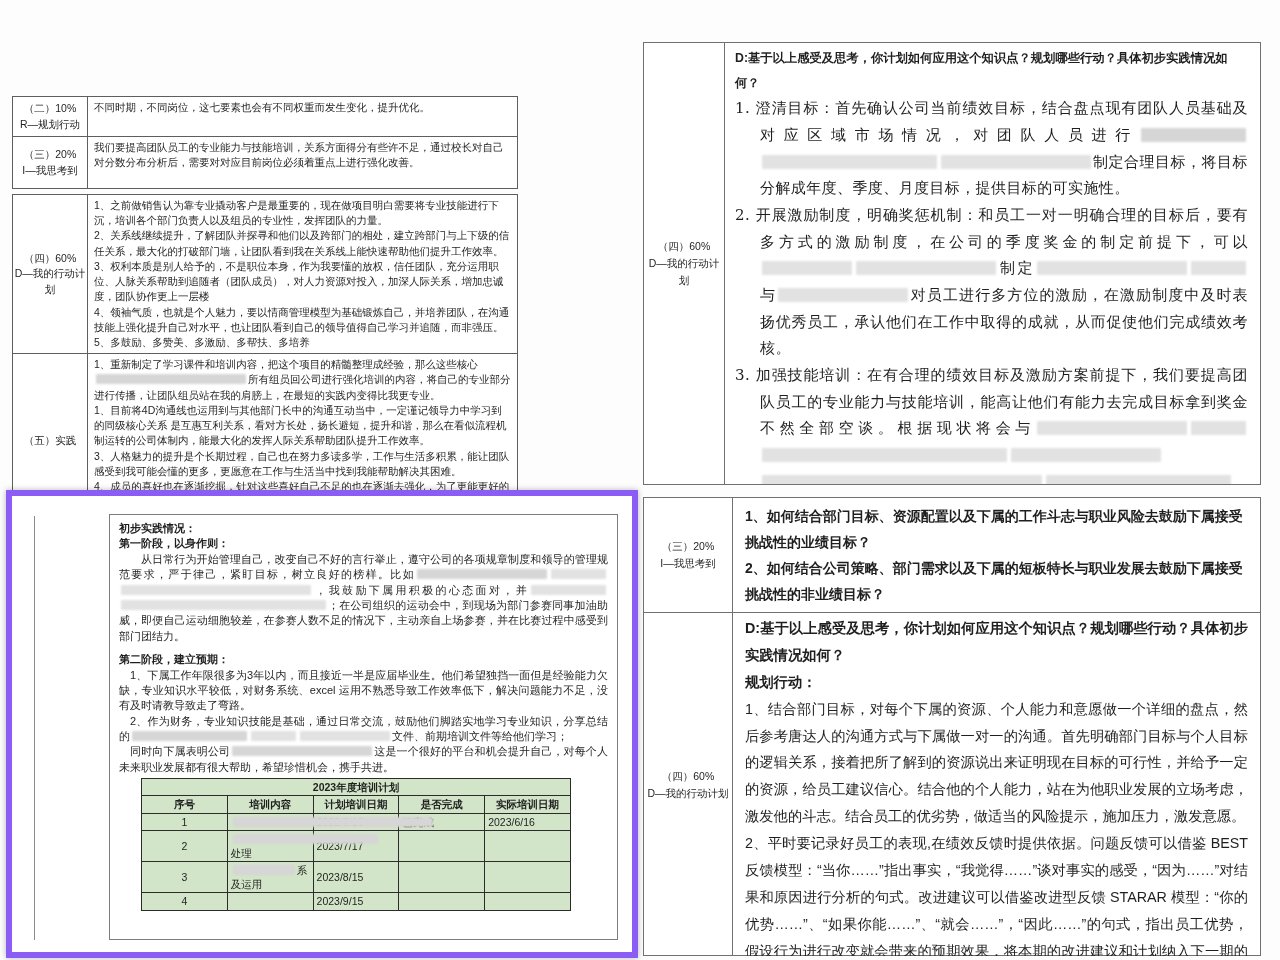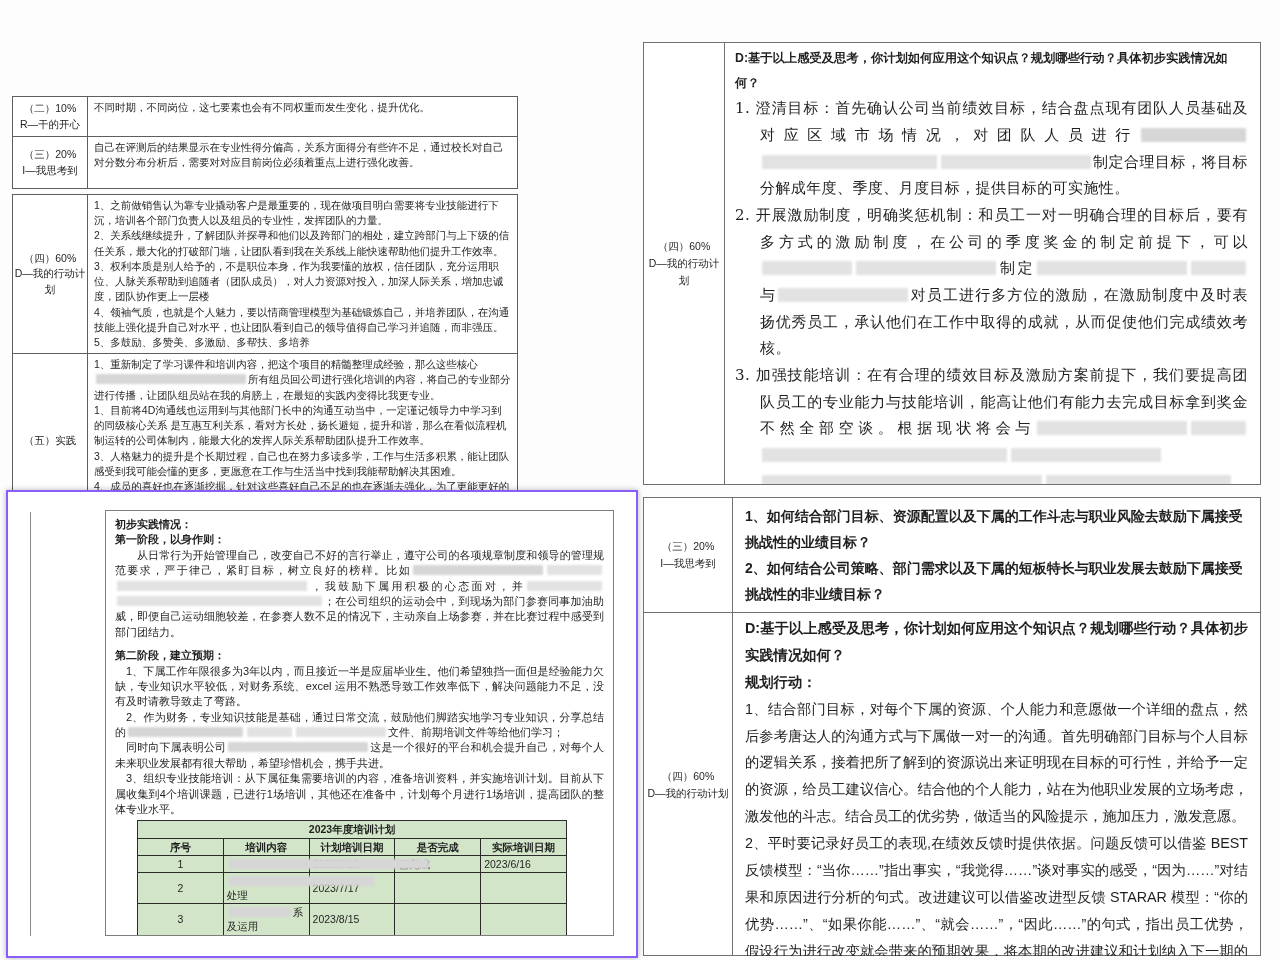--- a/index.html
+++ b/index.html
@@ -20,21 +20,21 @@
         font-size:10.5px;line-height:1.6;text-align:center;flex:none;}
   
   .tr-panel{left:643px;top:42px;width:618px;height:443px;border:1px solid #707070;background:#fff;display:flex;box-sizing:border-box;}
   .tr-panel .side{width:80px;border-right:1px solid #707070;}
   .tr-content{flex:1;padding:3px 12px 0 10px;overflow:hidden;}
   .tr-head{font-size:12.3px;font-weight:bold;line-height:2.0;}
   .tr-item{font-family:"DejaVu Serif","Liberation Serif",serif;font-size:15px;line-height:1.78;
            padding-left:25px;text-indent:-25px;text-align:justify;letter-spacing:0.4px;}
   
   .bl-card{left:6px;top:490px;width:632px;height:468px;background:#fff;
-           box-shadow:0 0 6px rgba(0,0,0,0.28);border:2px solid #8b5cf6;box-sizing:border-box;}
+           box-shadow:0 0 6px rgba(0,0,0,0.28);border:6px solid #8b5cf6;box-sizing:border-box;}
   .bl-vline{position:absolute;left:22px;top:20px;height:424px;border-left:1px solid #8a8a8a;}
   .bl-box{position:absolute;left:97px;top:18px;width:509px;height:426px;border:1px solid #7d7d7d;
           padding:6px 9px;font-size:11px;line-height:1.4;overflow:hidden;box-sizing:border-box;text-align:justify;}
   .bl-box .bold{font-weight:bold;}
   .ind{text-indent:22px;}
   .ind1{text-indent:11px;}
   .blank{height:8px;}
   
   .train{border-collapse:collapse;margin:3px 0 3px 22px;background:#d2e5c8;font-size:10.5px;
          table-layout:fixed;width:430px;text-align:center;}
@@ -59,30 +59,30 @@
 </style>
 </head>
 <body>
 
 <div class="panel tl">
   <table>
     <tbody>
         <tr class="r1">
       <td class="lbl">
         <div>（二）10%</div>
-        <div>R—干的开心</div>
+        <div>R—规划行动</div>
       </td>
       <td><span>不同时期，不同岗位，这七要素也会有不同权重而发生变化，提升优化。</span></td>
     </tr>
     <tr class="r2">
       <td class="lbl">
         <div>（三）20%</div>
         <div>I—我思考到</div>
       </td>
-      <td><span>自己在评测后的结果显示在专业性得分偏高，关系方面得分有些许不足，通过校长对自己对分数分布分析后，需要对对应目前岗位必须着重点上进行强化改善。</span></td>
+      <td><span>我们要提高团队员工的专业能力与技能培训，关系方面得分有些许不足，通过校长对自己对分数分布分析后，需要对对应目前岗位必须着重点上进行强化改善。</span></td>
     </tr>
   </tbody>
     </table>
   <div class="gap"></div>
   <table>
     <tbody>
         <tr class="r3">
       <td class="lbl">
         <div>（四）60%</div>
         <div>D—我的行动计划</div>
@@ -128,21 +128,20 @@
   <div class="bl-vline"></div>
   <div class="bl-box">
     <p class="bold">初步实践情况：</p>
     <p class="bold">第一阶段，以身作则：</p>
     <p class="ind"><span>从日常行为开始管理自己，改变自己不好的言行举止，遵守公司的各项规章制度和领导的管理规范要求，严于律己，紧盯目标，树立良好的榜样。比如</span><span class="rd" style="width:130px"></span><span class="rd ft" style="width:55px"></span><span class="rd ft" style="width:190px"></span><span>，我鼓励下属用积极的心态面对，并</span><span class="rd ft" style="width:75px"></span><span class="rd ft" style="width:205px"></span><span>；在公司组织的运动会中，到现场为部门参赛同事加油助威，即便自己运动细胞较差，在参赛人数不足的情况下，主动亲自上场参赛，并在比赛过程中感受到部门团结力。</span></p>
     <div class="blank"></div>
     <p class="bold">第二阶段，建立预期：</p>
     <p class="ind1">1、下属工作年限很多为3年以内，而且接近一半是应届毕业生。他们希望独挡一面但是经验能力欠缺，专业知识水平较低，对财务系统、excel 运用不熟悉导致工作效率低下，解决问题能力不足，没有及时请教导致走了弯路。</p>
     <p class="ind1"><span>2、作为财务，专业知识技能是基础，通过日常交流，鼓励他们脚踏实地学习专业知识，分享总结的</span><span class="rd" style="width:115px"></span><span class="rd ft" style="width:45px"></span><span class="rd ft" style="width:90px"></span><span>文件、前期培训文件等给他们学习；</span></p>
     <p class="ind1"><span>同时向下属表明公司</span><span class="rd" style="width:140px"></span><span>这是一个很好的平台和机会提升自己，对每个人未来职业发展都有很大帮助，希望珍惜机会，携手共进。</span></p>
-    <p class="ind1">3、组织专业技能培训：从下属征集需要培训的内容，准备培训资料，并实施培训计划。目前从下属收集到4个培训课题，已进行1场培训，其他还在准备中，计划每个月进行1场培训，提高团队的整体专业水平。</p>
     <table class="train">
       <tbody>
           <tr>
             <th colspan="5">2023年度培训计划</th>
           </tr>
       <tr>
         <th style="width:38px">序号</th>
         <th style="width:186px">培训内容</th>
         <th style="width:76px">计划培训日期</th>
         <th style="width:54px">是否完成</th>

